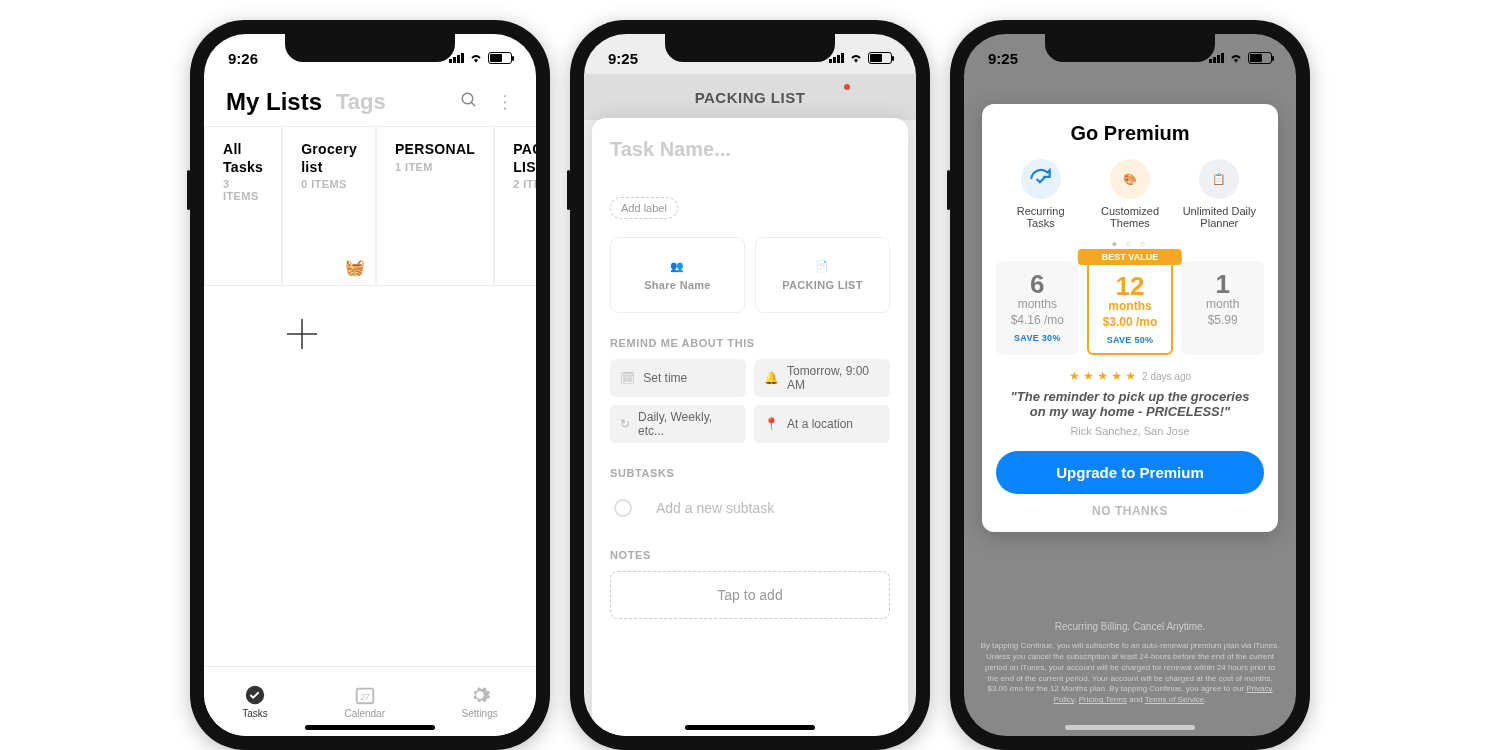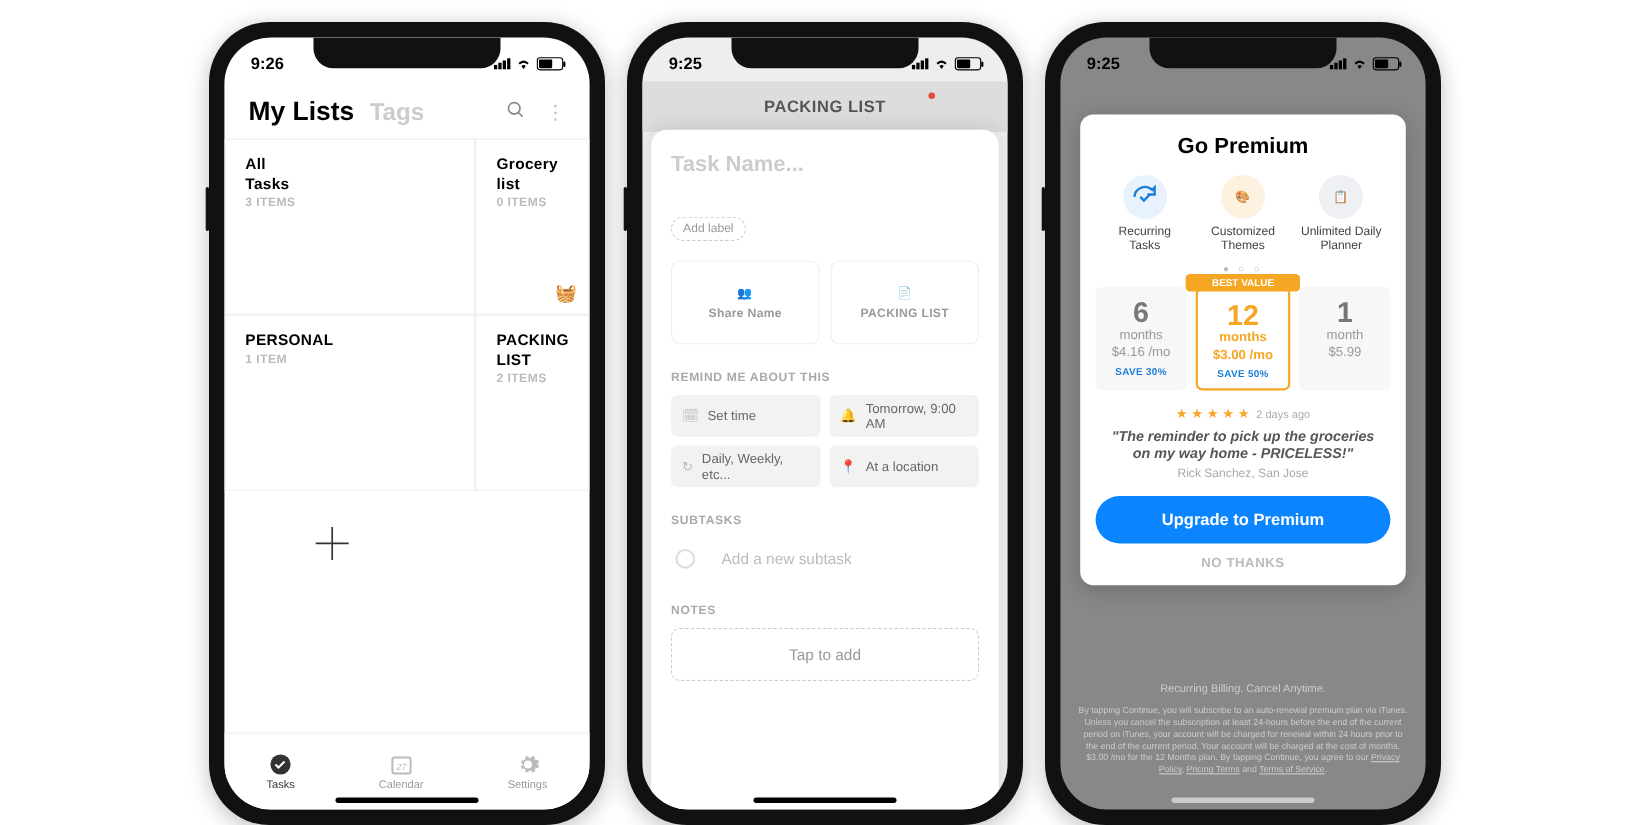--- a/index.html
+++ b/index.html
@@ -40,21 +40,21 @@
     position:absolute; bottom:6px; left:50%; transform:translateX(-50%);
     width:130px; height:5px; background:#000; border-radius:3px;
   }
   .screen.dim .home-indicator { background:#ccc; }
   
   .p1-header { display:flex; align-items:center; padding:14px 22px 10px; }
   .p1-title { font-size:24px; font-weight:800; margin-right:14px; }
   .p1-tags  { font-size:22px; font-weight:600; color:#ccc; }
   .p1-search { margin-left:auto; margin-right:18px; color:#555; }
   .p1-more   { color:#bbb; font-size:18px; }
-  .p1-grid { flex:1; display:grid; grid-template-columns:1fr; grid-template-rows:160px 160px 1fr; }
+  .p1-grid { flex:1; display:grid; grid-template-columns:1fr 1fr 1fr 1fr; grid-template-rows:160px 160px 1fr; }
   .p1-cell { border:1px solid #eee; padding:14px 18px; position:relative; }
   .p1-list-name { font-size:14px; font-weight:800; letter-spacing:.3px; line-height:1.25; }
   .p1-list-count { font-size:11px; color:#bbb; font-weight:700; margin-top:2px; letter-spacing:.4px;}
   .p1-basket-icon { position:absolute; bottom:8px; right:10px; color:#bbb; font-size:16px;}
   .p1-plus { grid-column:1/3; display:flex; align-items:flex-start; justify-content:flex-start; padding:30px 0 0 80px;}
   .p1-plus svg { width:36px; height:36px; stroke:#333; }
   .p1-tabbar { height:70px; display:flex; justify-content:space-around; align-items:center; border-top:1px solid #eee; background:#fff;}
   .p1-tab { display:flex; flex-direction:column; align-items:center; gap:2px; font-size:10px; color:#999; }
   .p1-tab.active { color:#333; }
   .p1-tab .ico { width:22px; height:22px; display:flex; align-items:center; justify-content:center;font-style:italic;}

